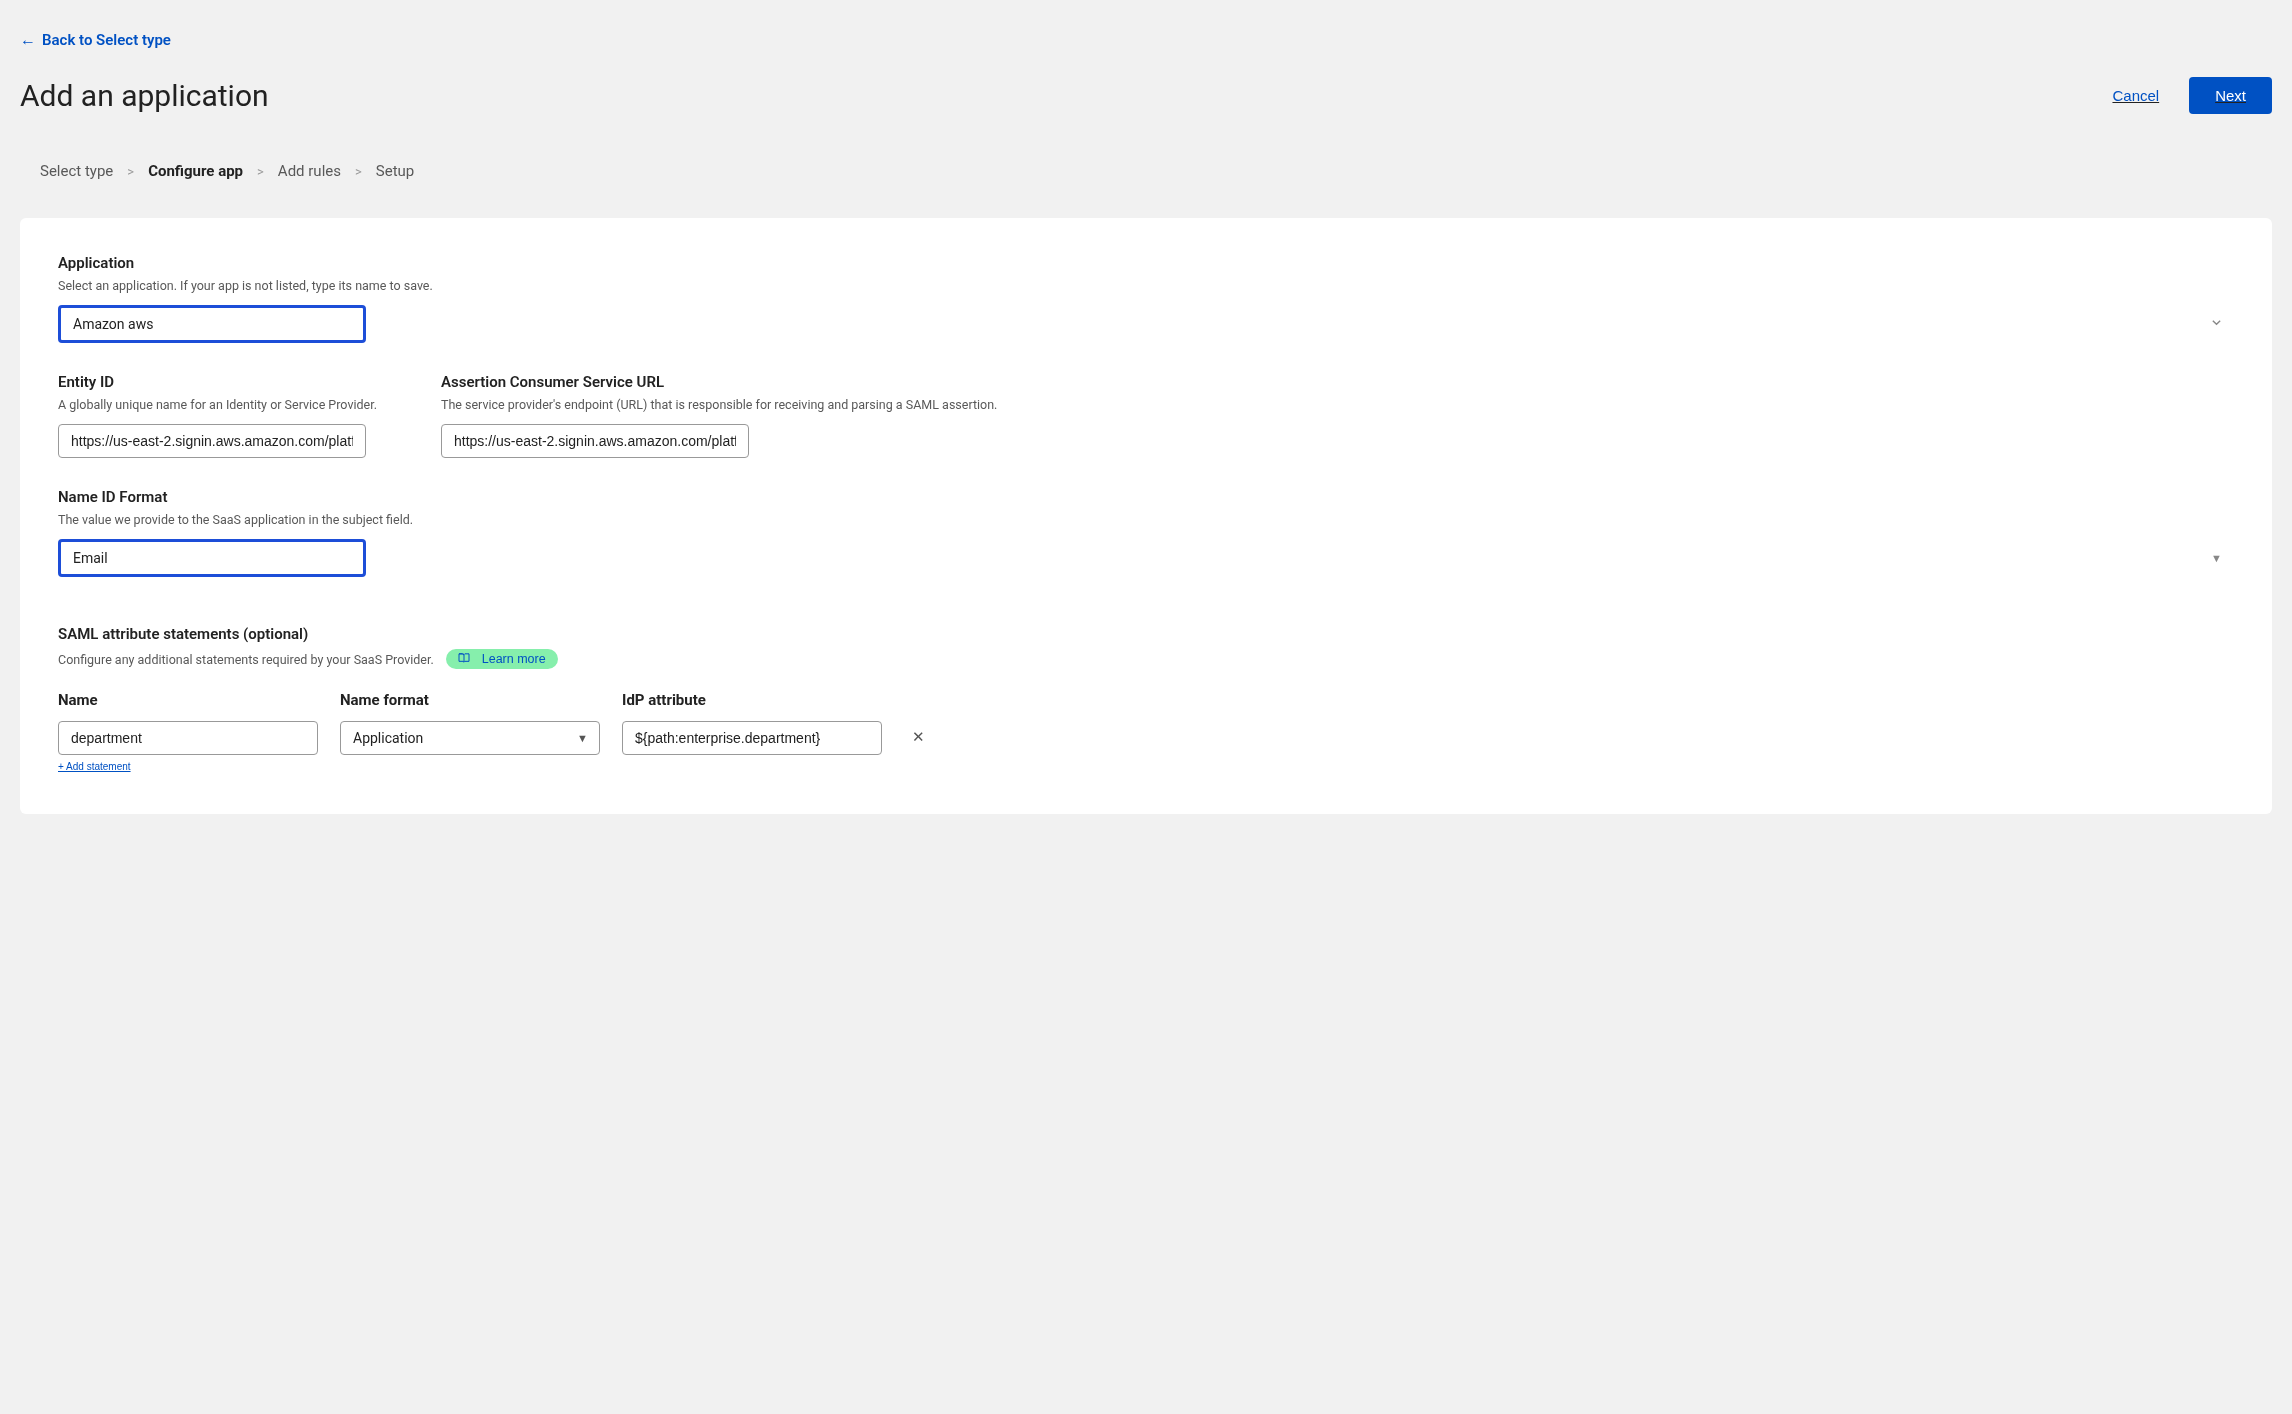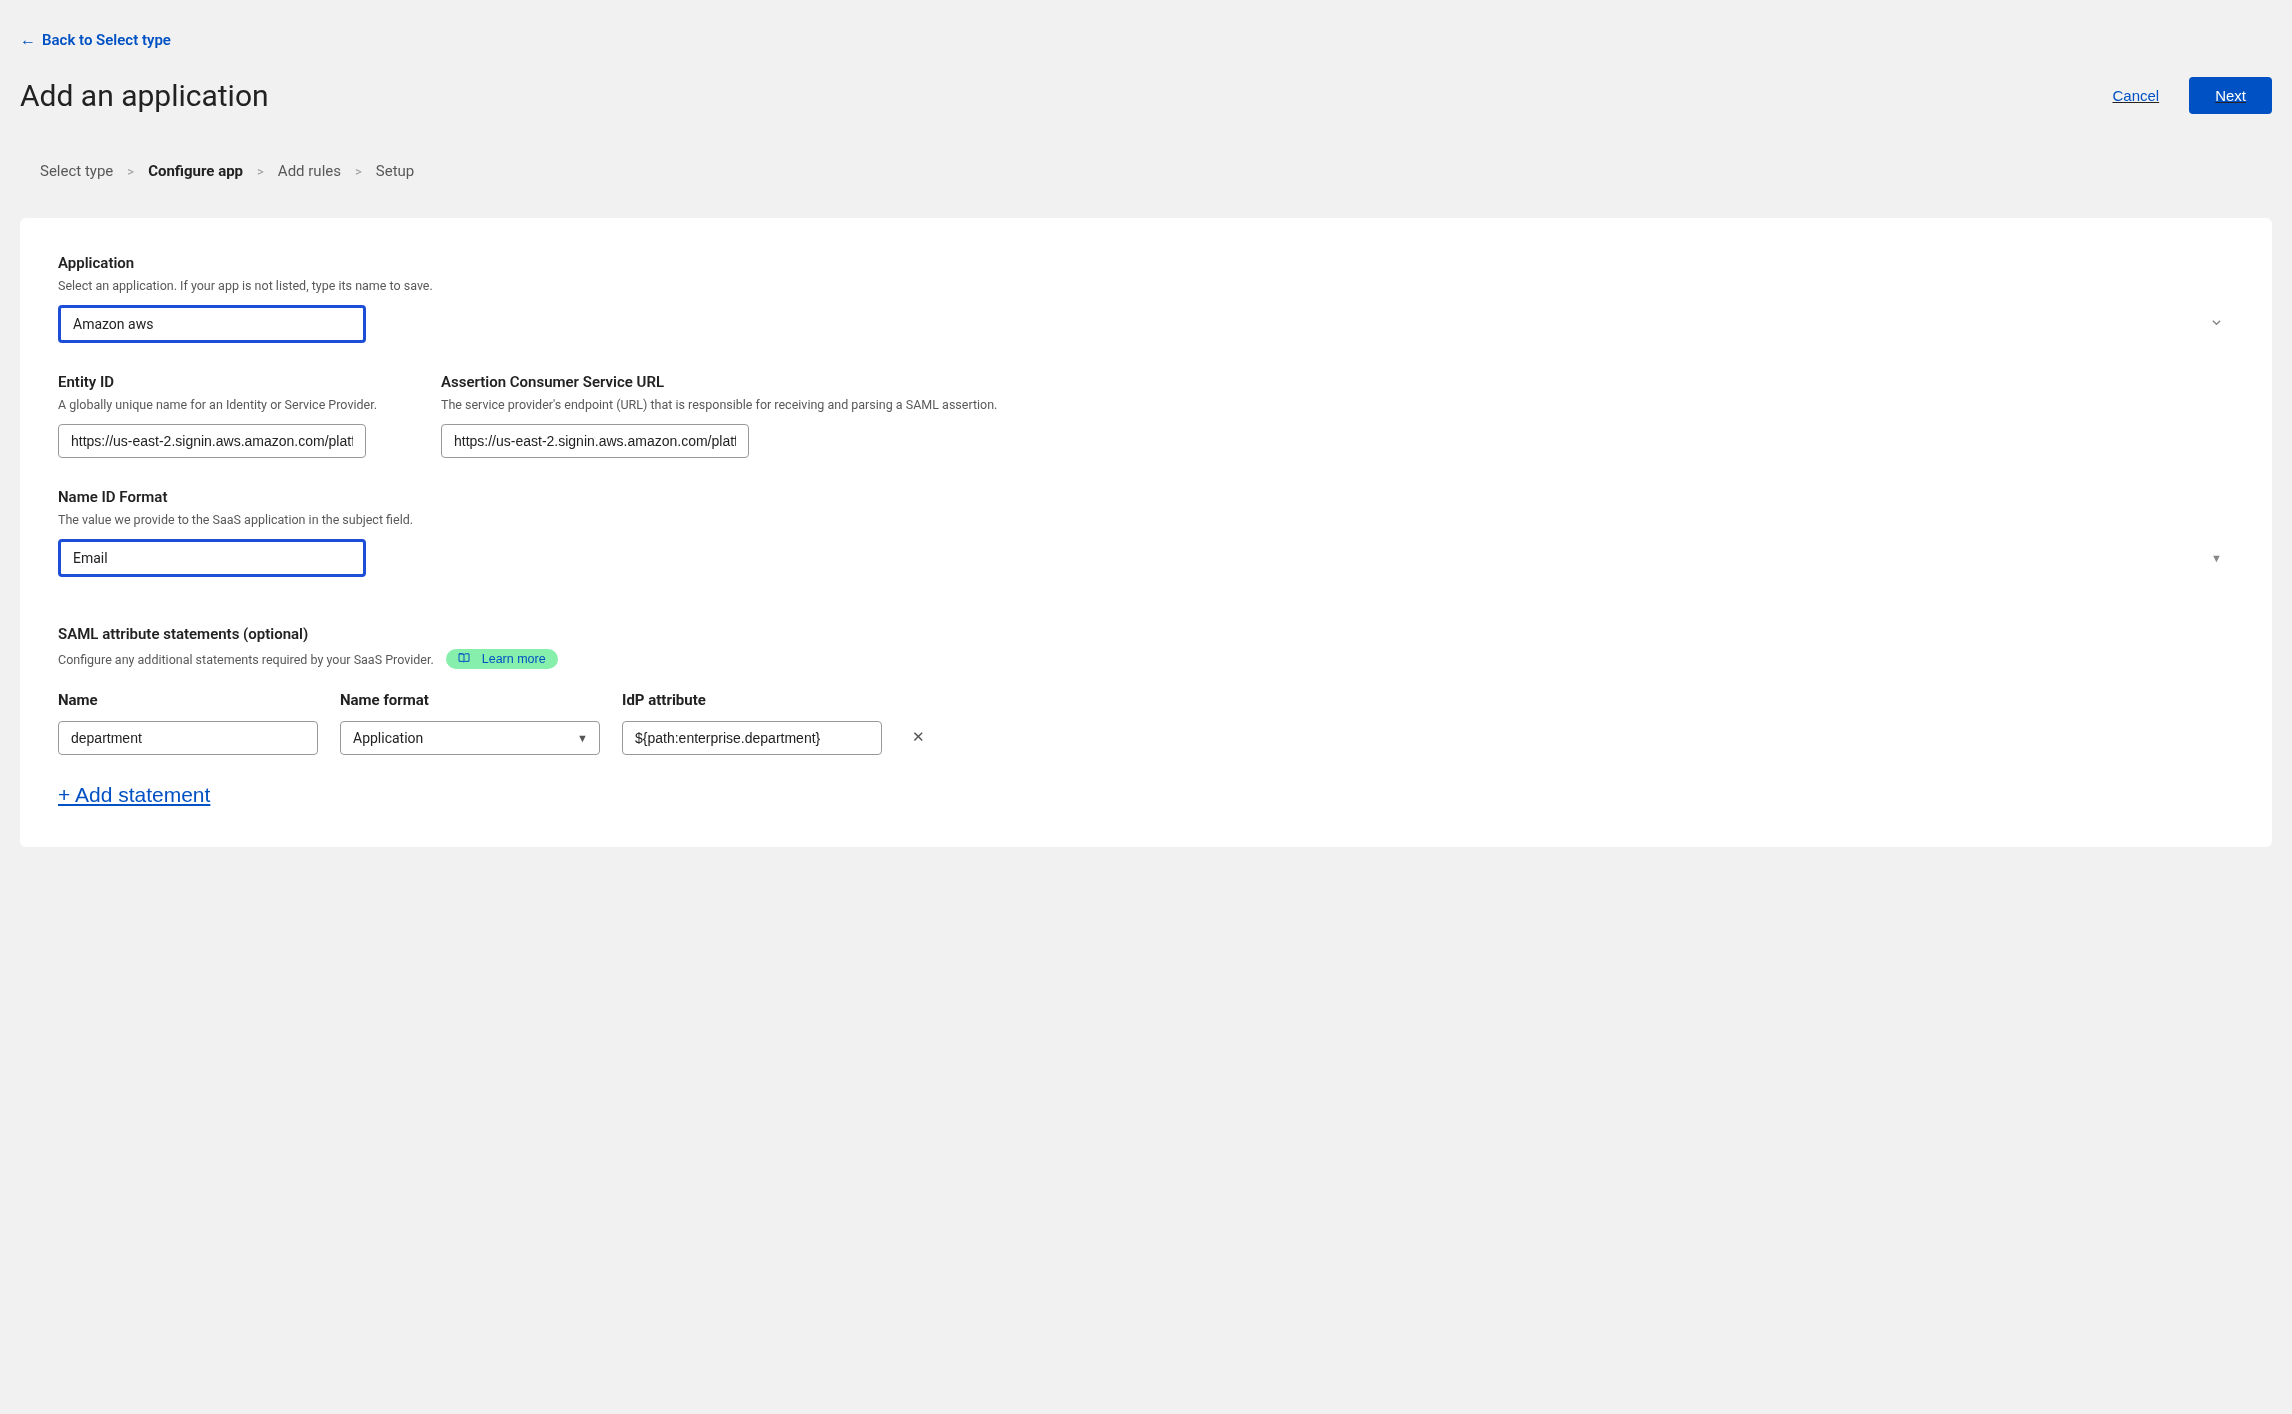--- a/index.html
+++ b/index.html
@@ -213,23 +213,23 @@
       margin-top: 28px;
       color: #555;
       font-size: 15px;
       background: none;
       border: none;
       cursor: pointer;
       padding: 4px 8px;
     }
     .add-statement {
       display: inline-block;
-      margin-top: 28px;
+      margin-top: 3px;
       color: #0051c3;
-      font-size: 21px;
+      font-size: 10px;
       text-decoration: underline;
       background: none;
       border: none;
       cursor: pointer;
       padding: 0;
     }
   </style>
 </head>
 <body>
 

